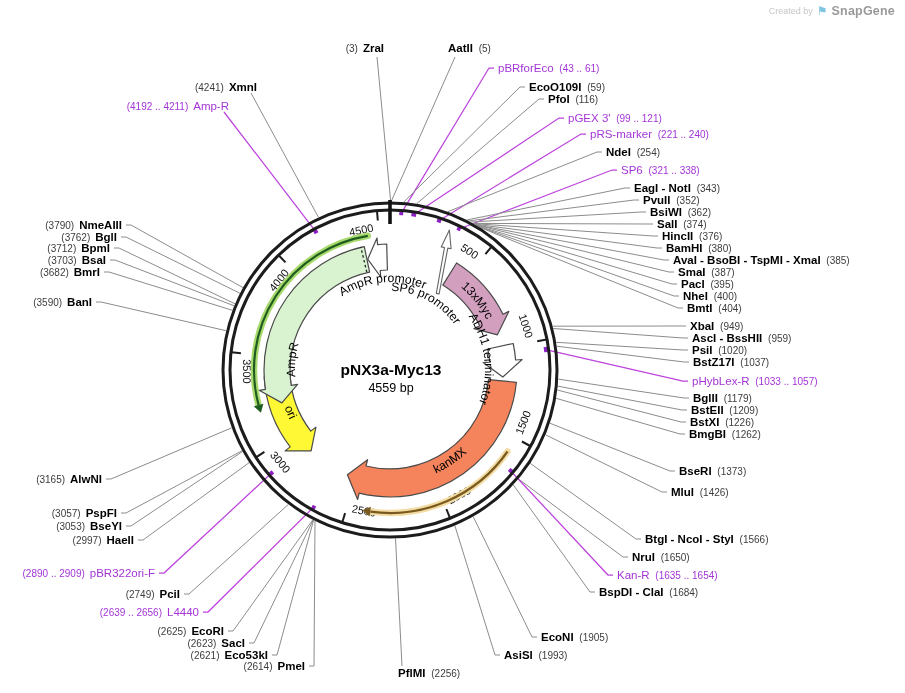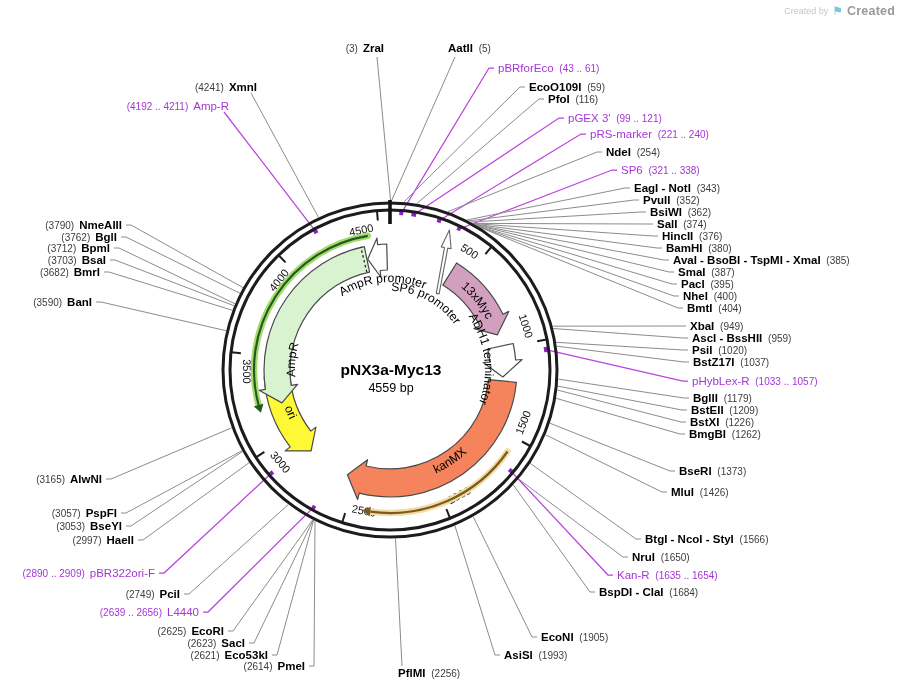--- a/index.html
+++ b/index.html
@@ -19,21 +19,21 @@
   #watermark .flag{font-size:12px;color:#7fc4e0;line-height:1;}
   #watermark .brand{font-size:12.5px;color:#9a9a9a;font-weight:600;letter-spacing:.2px;}
 </style>
 </head>
 <body>
 
 <div id="canvas">
   <div id="watermark">
     <span class="prefix">Created by</span>
     <span class="flag">⚑</span>
-    <span class="brand">Created</span>
+    <span class="brand">SnapGene</span>
   </div>
 
   <svg id="map" width="905" height="693" viewBox="0 0 905 693">
     <defs id="defs">
         <path id="flp0" d="M 335.8 300.7 A 88 88 0 0 1 431.3 292.3" fill="none"></path>
         <path id="flp1" d="M 392.8 291.0 A 79 79 0 0 1 453.9 323.6" fill="none"></path>
         <path id="flp2" d="M 447.8 277.6 A 109 109 0 0 1 493.1 334.5" fill="none"></path>
         <path id="flp3" d="M 461.7 307.7 A 95 95 0 0 1 474.6 413.1" fill="none"></path>
         <path id="flp4" d="M 428.6 476.2 A 113 113 0 0 0 472.6 447.1" fill="none"></path>
         <path id="flp6" d="M 280.7 394.2 A 112 112 0 0 0 296.6 431.8" fill="none"></path>

